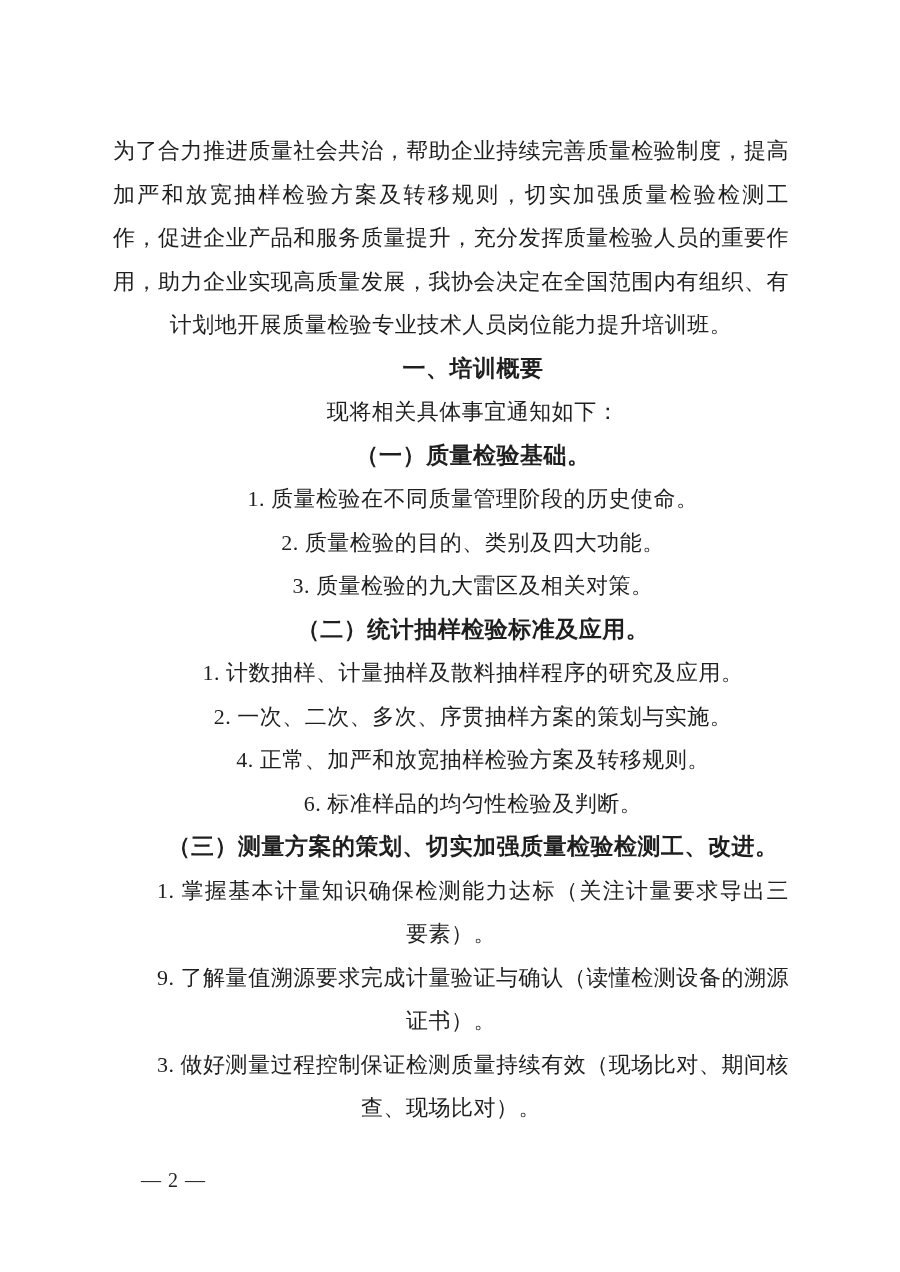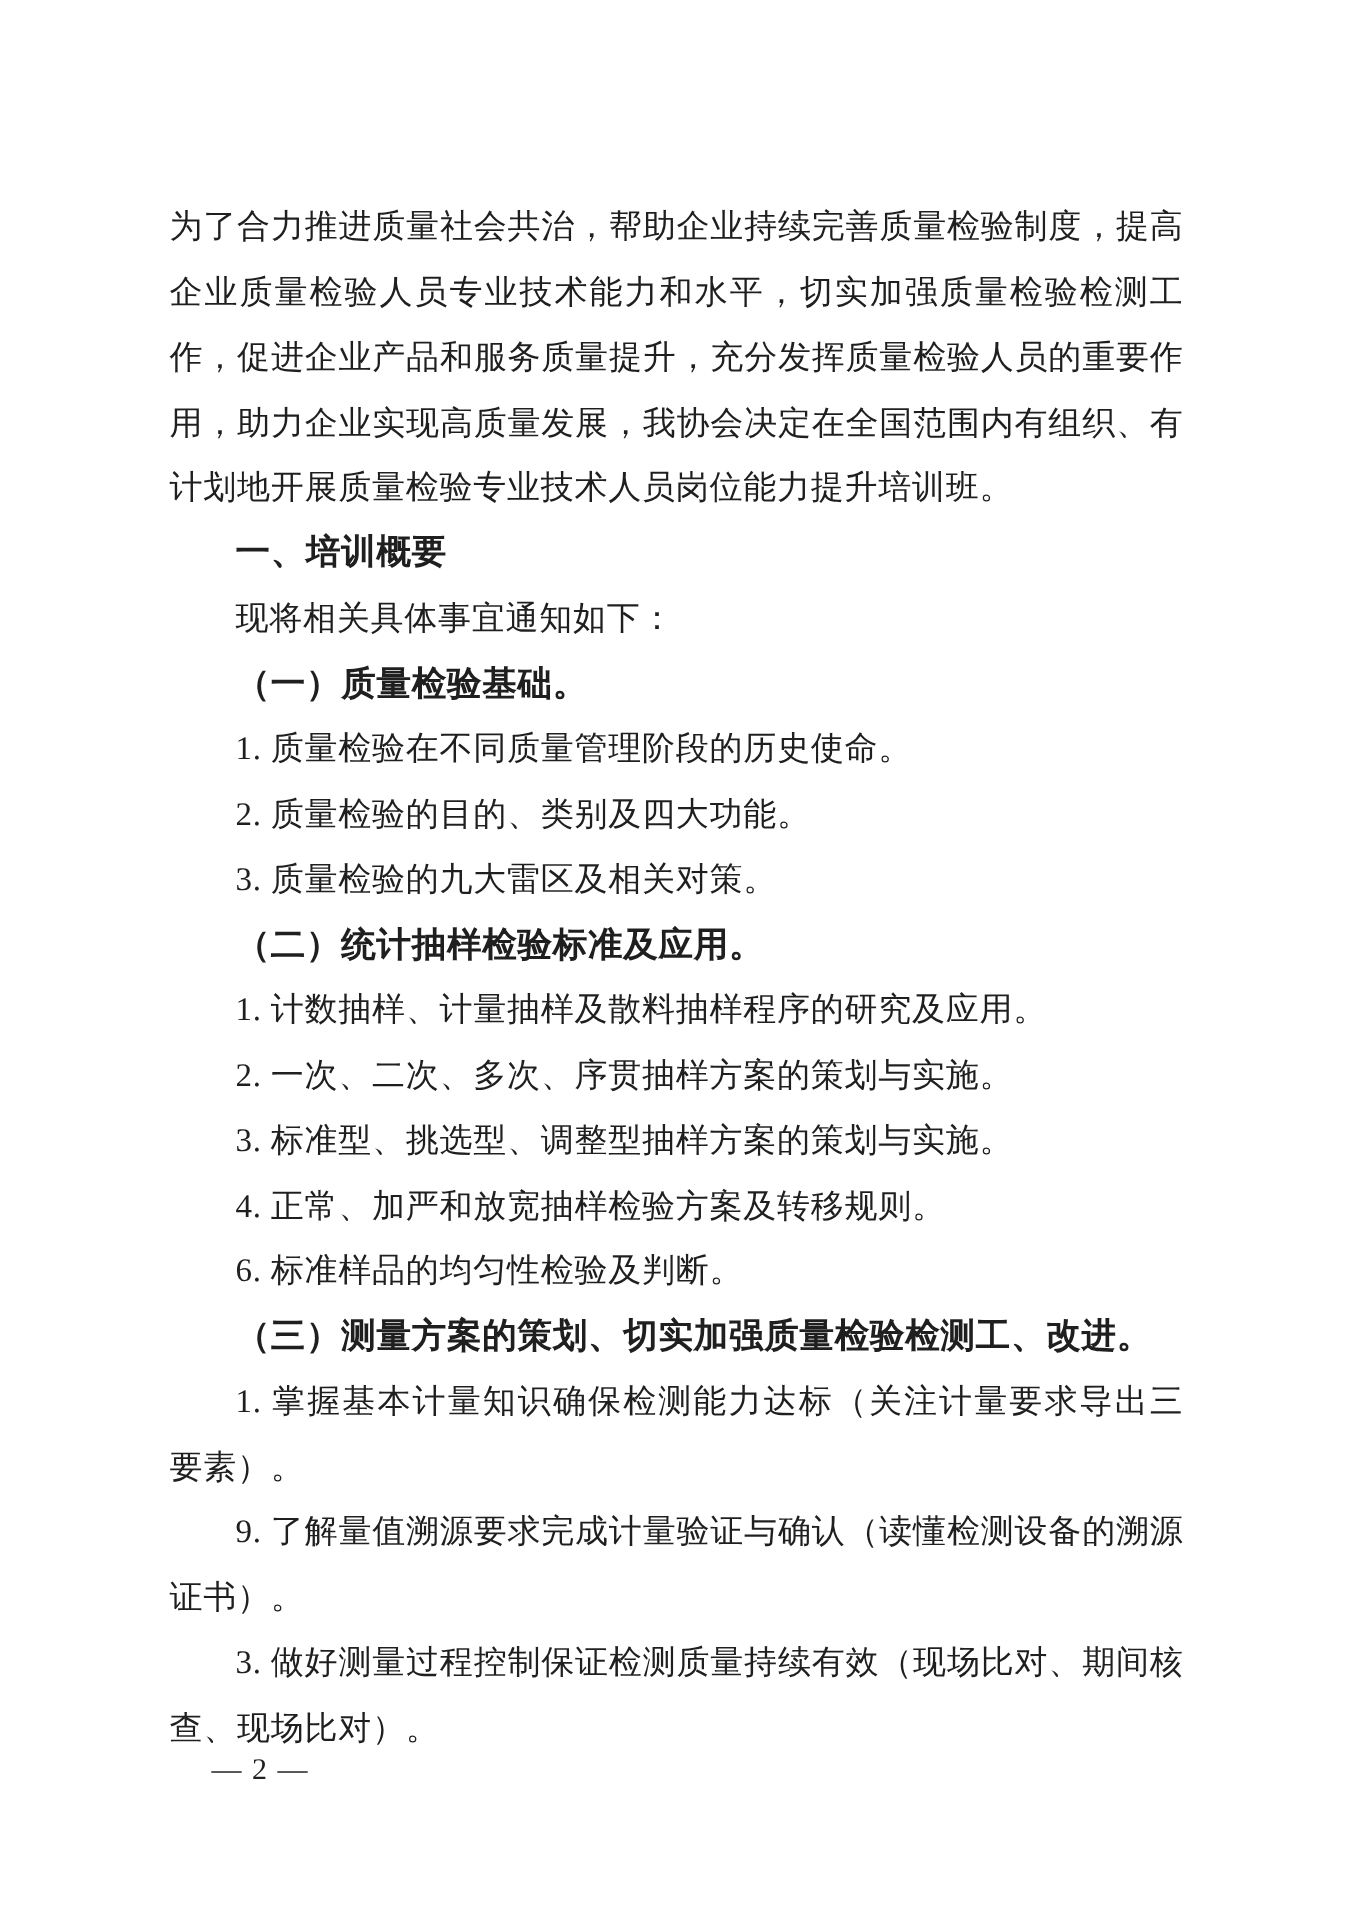--- a/index.html
+++ b/index.html
@@ -23,21 +23,21 @@
     top: 129px;
     width: 676px;
   }
   .ln {
     display: block;
     font-size: 22px;
     line-height: 43.5px;
     height: 43.5px;
     letter-spacing: 0.5px;
     white-space: nowrap;
-    text-align: left;
+    text-align: center;
   }
   .ln.fill {
     white-space: normal;
     text-align: justify;
     text-align-last: justify;
   }
   .ln.ind {
     padding-left: 44px;
   }
   .ln.h1 {
@@ -58,34 +58,33 @@
     letter-spacing: 1px;
     color: #222;
   }
 </style>
 </head>
 <body>
 
 <div class="page">
   <div class="content">
     <div class="ln fill">为了合力推进质量社会共治，帮助企业持续完善质量检验制度，提高</div>
-    <div class="ln fill">企业质量检验人员专业技术能力和水平，切实加强质量检验检测工</div>
+    <div class="ln fill">加严和放宽抽样检验方案及转移规则，切实加强质量检验检测工</div>
     <div class="ln fill">作，促进企业产品和服务质量提升，充分发挥质量检验人员的重要作</div>
     <div class="ln fill">用，助力企业实现高质量发展，我协会决定在全国范围内有组织、有</div>
     <div class="ln">计划地开展质量检验专业技术人员岗位能力提升培训班。</div>
     <div class="ln ind h1">一、培训概要</div>
     <div class="ln ind">现将相关具体事宜通知如下：</div>
     <div class="ln ind h2">（一）质量检验基础。</div>
     <div class="ln ind">1. 质量检验在不同质量管理阶段的历史使命。</div>
     <div class="ln ind">2. 质量检验的目的、类别及四大功能。</div>
     <div class="ln ind">3. 质量检验的九大雷区及相关对策。</div>
     <div class="ln ind h2">（二）统计抽样检验标准及应用。</div>
     <div class="ln ind">1. 计数抽样、计量抽样及散料抽样程序的研究及应用。</div>
     <div class="ln ind">2. 一次、二次、多次、序贯抽样方案的策划与实施。</div>
-    <div class="ln ind">3. 标准型、挑选型、调整型抽样方案的策划与实施。</div>
     <div class="ln ind">4. 正常、加严和放宽抽样检验方案及转移规则。</div>
     <div class="ln ind">6. 标准样品的均匀性检验及判断。</div>
     <div class="ln ind h2">（三）测量方案的策划、切实加强质量检验检测工、改进。</div>
     <div class="ln ind fill">1. 掌握基本计量知识确保检测能力达标（关注计量要求导出三</div>
     <div class="ln">要素）。</div>
     <div class="ln ind fill">9. 了解量值溯源要求完成计量验证与确认（读懂检测设备的溯源</div>
     <div class="ln">证书）。</div>
     <div class="ln ind fill">3. 做好测量过程控制保证检测质量持续有效（现场比对、期间核</div>
     <div class="ln">查、现场比对）。</div>
   </div>

